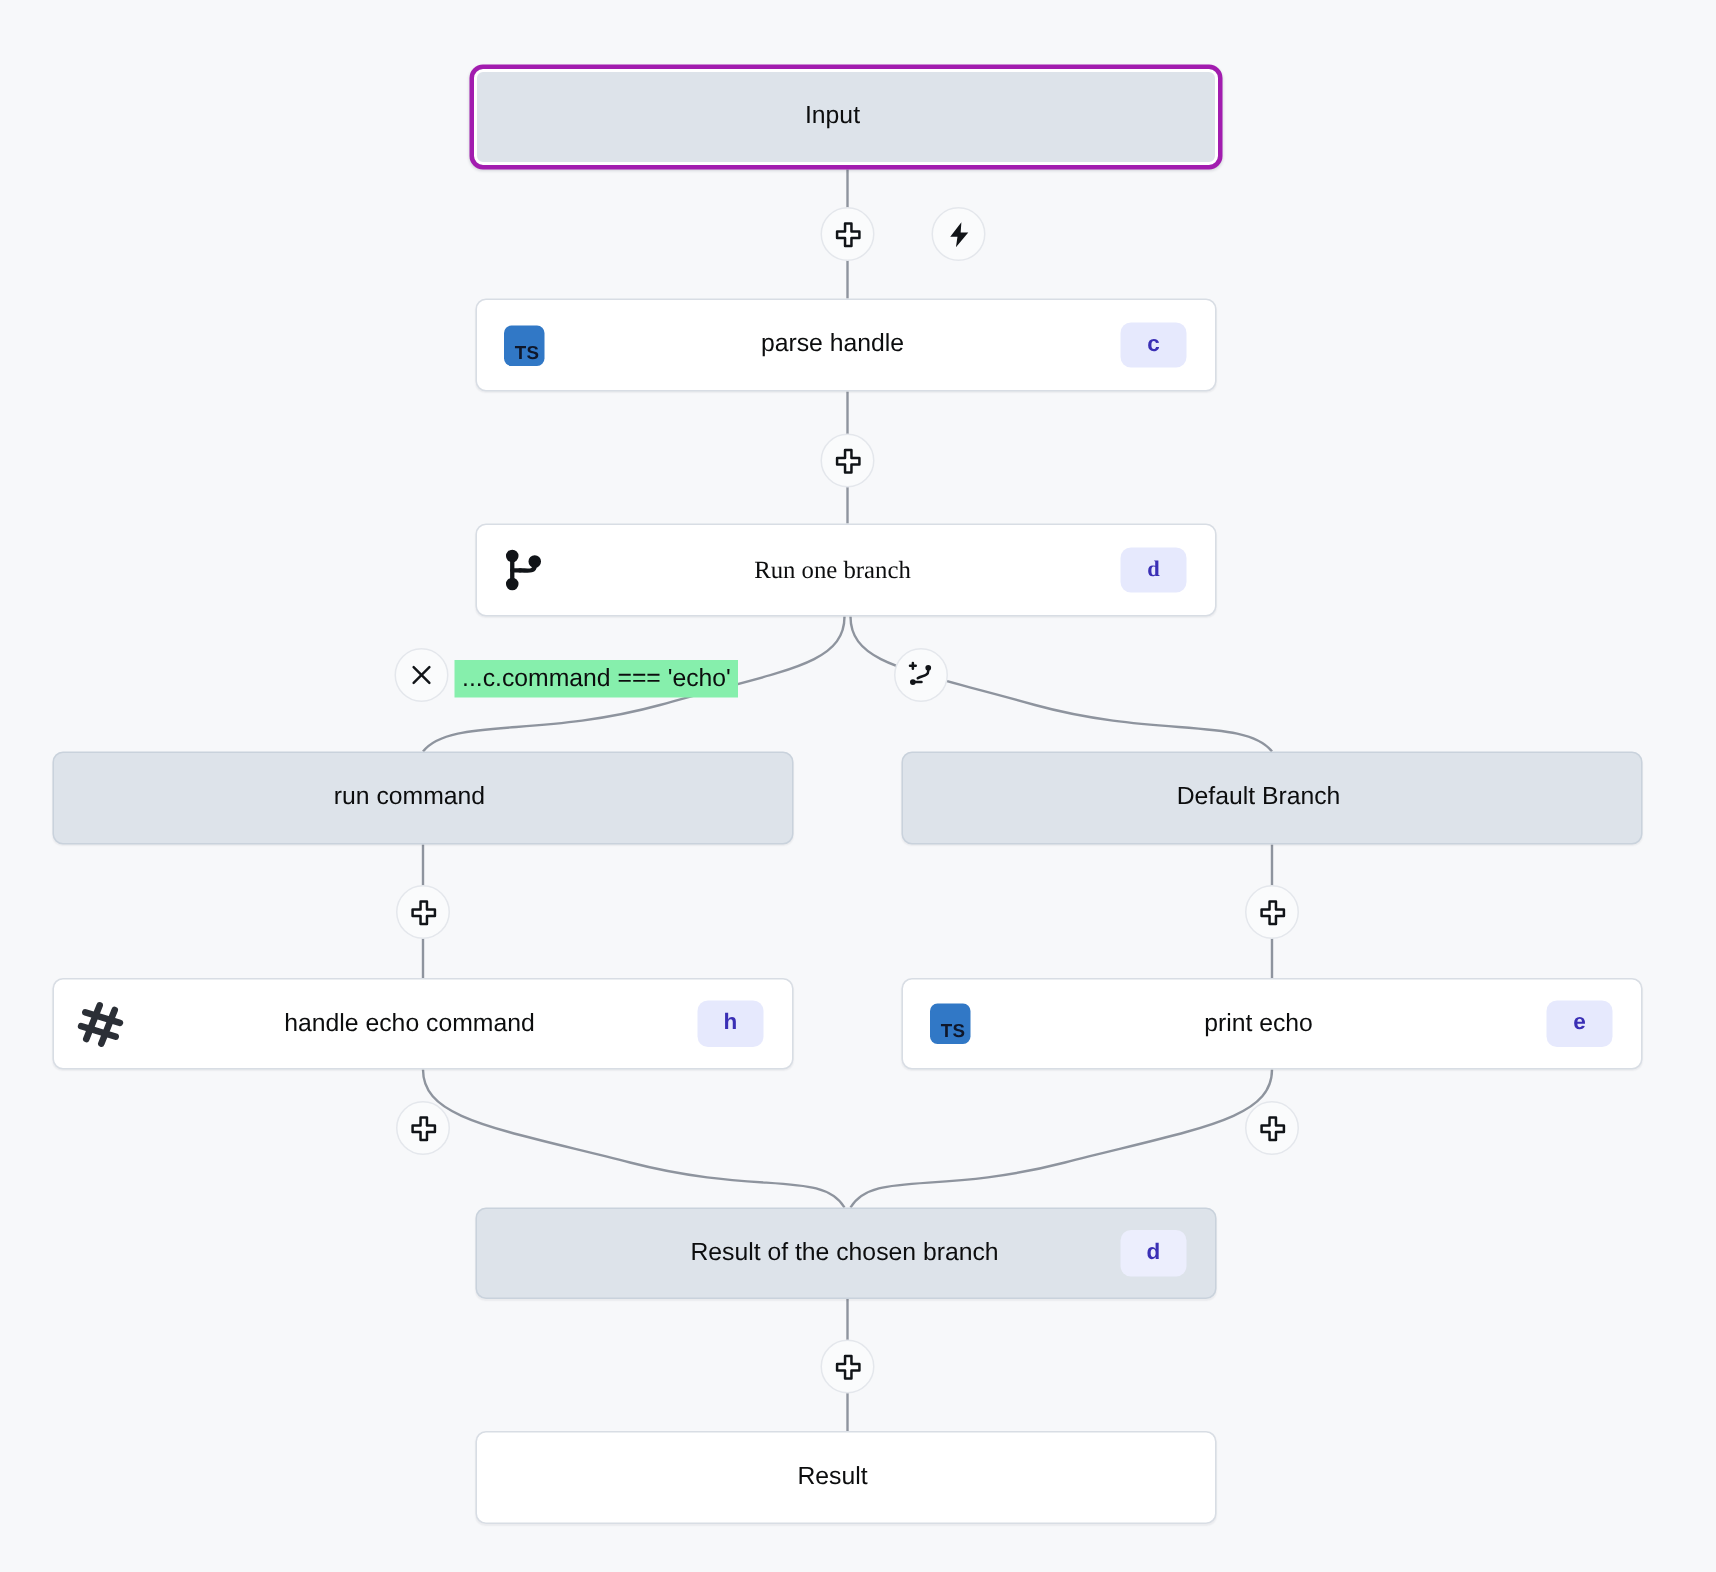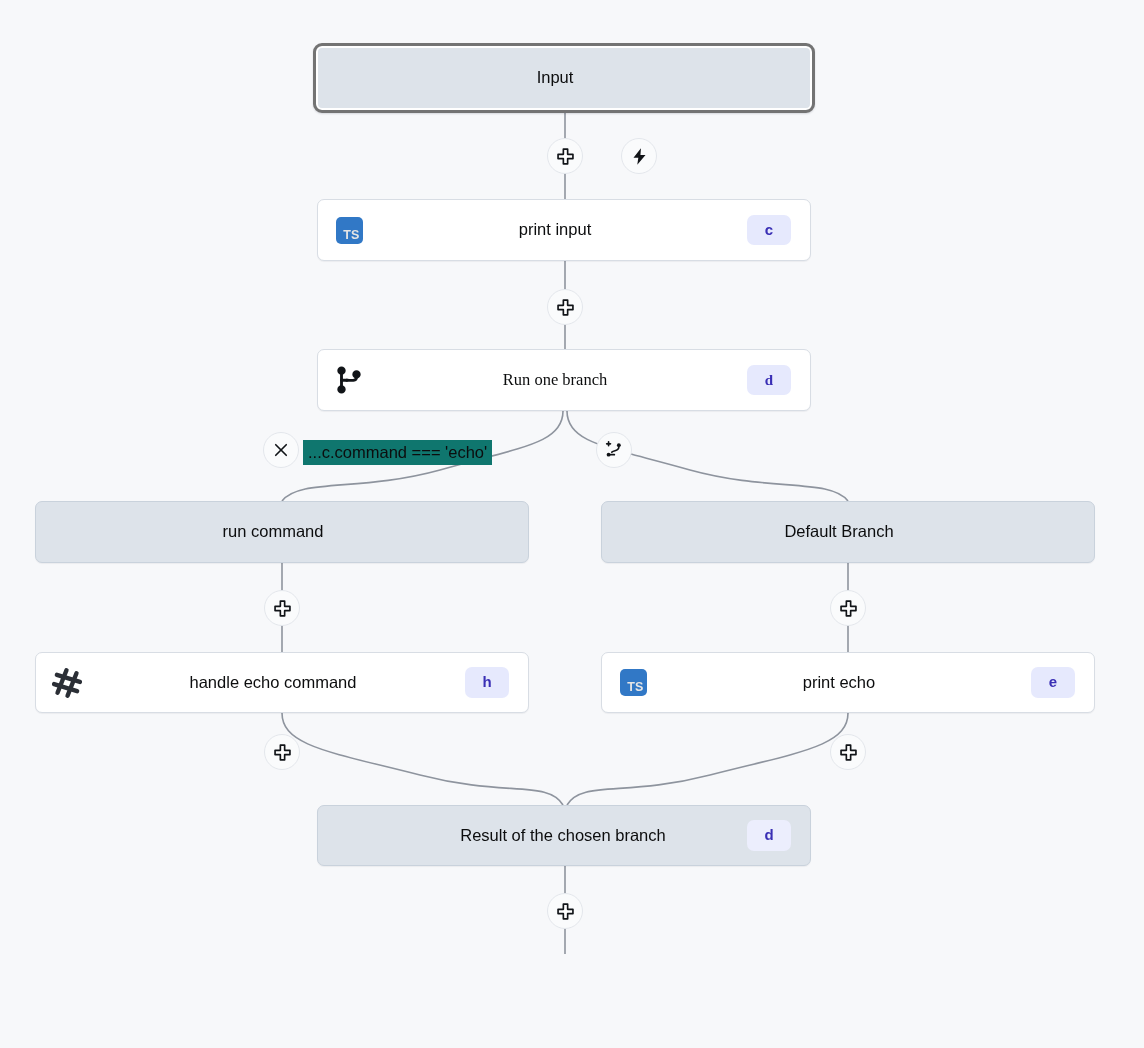--- a/index.html
+++ b/index.html
@@ -67,21 +67,21 @@
   }
   .node .spacer { flex: 0 0 auto; width: 46px; margin-left: 8px; }
   .node .spacer-r { flex: 0 0 auto; width: 62px; margin-right: 10px; }
 
   
   .node.fill-gray  { background: #dde3ea; border: 1px solid #c9d2dc; }
   .node.fill-white { background: #ffffff; }
 
   
   .node.selected {
-    border: 3px solid #737373;
+    border: 3px solid #a21caf;
     box-shadow: 0 0 0 2px #ffffff inset, 0 1px 2px rgba(16,24,40,.14);
     border-radius: 9px;
   }
 
   
   .badge {
     background: #e6e9fd;
     color: #3a2fb5;
     font-weight: bold;
     font-size: 15px;
@@ -92,21 +92,21 @@
     line-height: 1.25;
   }
   .badge.on-gray { background: #eceefd; }
 
   
   .ts-icon {
     width: 27px;
     height: 27px;
     border-radius: 5px;
     background: #3178c6;
-    color: #e5e5e5;
+    color: #0f172a;
     font-size: 12.5px;
     font-weight: bold;
     display: flex;
     align-items: flex-end;
     justify-content: flex-end;
     padding: 0 3px 2px 0;
     box-sizing: border-box;
     letter-spacing: .2px;
   }
 
@@ -121,21 +121,21 @@
     display: flex;
     align-items: center;
     justify-content: center;
     box-sizing: border-box;
   }
   .handle svg { display: block; }
 
   
   .cond-label {
     position: absolute;
-    background: #0f766e;
+    background: #86efac;
     color: #0c0d0e;
     font-size: 16.5px;
     padding: 2px 5px;
     white-space: nowrap;
     line-height: 1.25;
   }
 </style>
 </head>
 <body>
 
@@ -167,21 +167,21 @@
   <div class="node fill-gray selected" style="left:313px; top:43px; width:502px; height:70px;">
     <span class="spacer"></span>
     <span class="label">Input</span>
     <span class="spacer-r"></span>
   </div>
 
   <div class="node fill-white" style="left:317px; top:199px; width:494px; height:62px;">
     <span class="icon-slot">
       <span class="ts-icon">TS</span>
     </span>
-    <span class="label">print input</span>
+    <span class="label">parse handle</span>
     <span class="badge-slot">
       <span class="badge">c</span>
     </span>
   </div>
 
   <div class="node fill-white" style="left:317px; top:349px; width:494px; height:62px;font-family:Liberation Serif, serif;">
     <span class="icon-slot">
       <svg width="30" height="30" viewBox="0 0 24 24" fill="none" stroke="#111418" stroke-width="2.3" stroke-linecap="round" stroke-linejoin="round">
         <circle cx="6" cy="4.5" r="2.2" fill="#111418"></circle>
         <circle cx="6" cy="19.5" r="2.2" fill="#111418"></circle>
@@ -237,20 +237,25 @@
   </div>
 
   <div class="node fill-gray" style="left:317px; top:805px; width:494px; height:61px;padding-left:16px;">
     <span class="spacer"></span>
     <span class="label">Result of the chosen branch</span>
     <span class="badge-slot">
       <span class="badge on-gray">d</span>
     </span>
   </div>
 
+  <div class="node fill-white" style="left:317px; top:954px; width:494px; height:62px;">
+    <span class="spacer"></span>
+    <span class="label">Result</span>
+    <span class="spacer-r"></span>
+  </div>
 
   <div class="handle" style="left:547px; top:138px;">
     <svg width="19" height="19" viewBox="0 0 24 24">
       <path d="M9.3 2.6 h5.4 v6.7 h6.7 v5.4 h-6.7 v6.7 h-5.4 v-6.7 h-6.7 v-5.4 h6.7 z" fill="#ffffff" stroke="#111418" stroke-width="2.1" stroke-linejoin="round"></path>
     </svg>
   </div>
 
   <div class="handle" style="left:621px; top:138px;">
     <svg width="19" height="19" viewBox="0 0 24 24">
       <path d="M13.8 1.5 L4.4 13.6 h6.1 l-1.3 8.9 L19.6 10.2 h-6.4 z" fill="#111418"></path>

